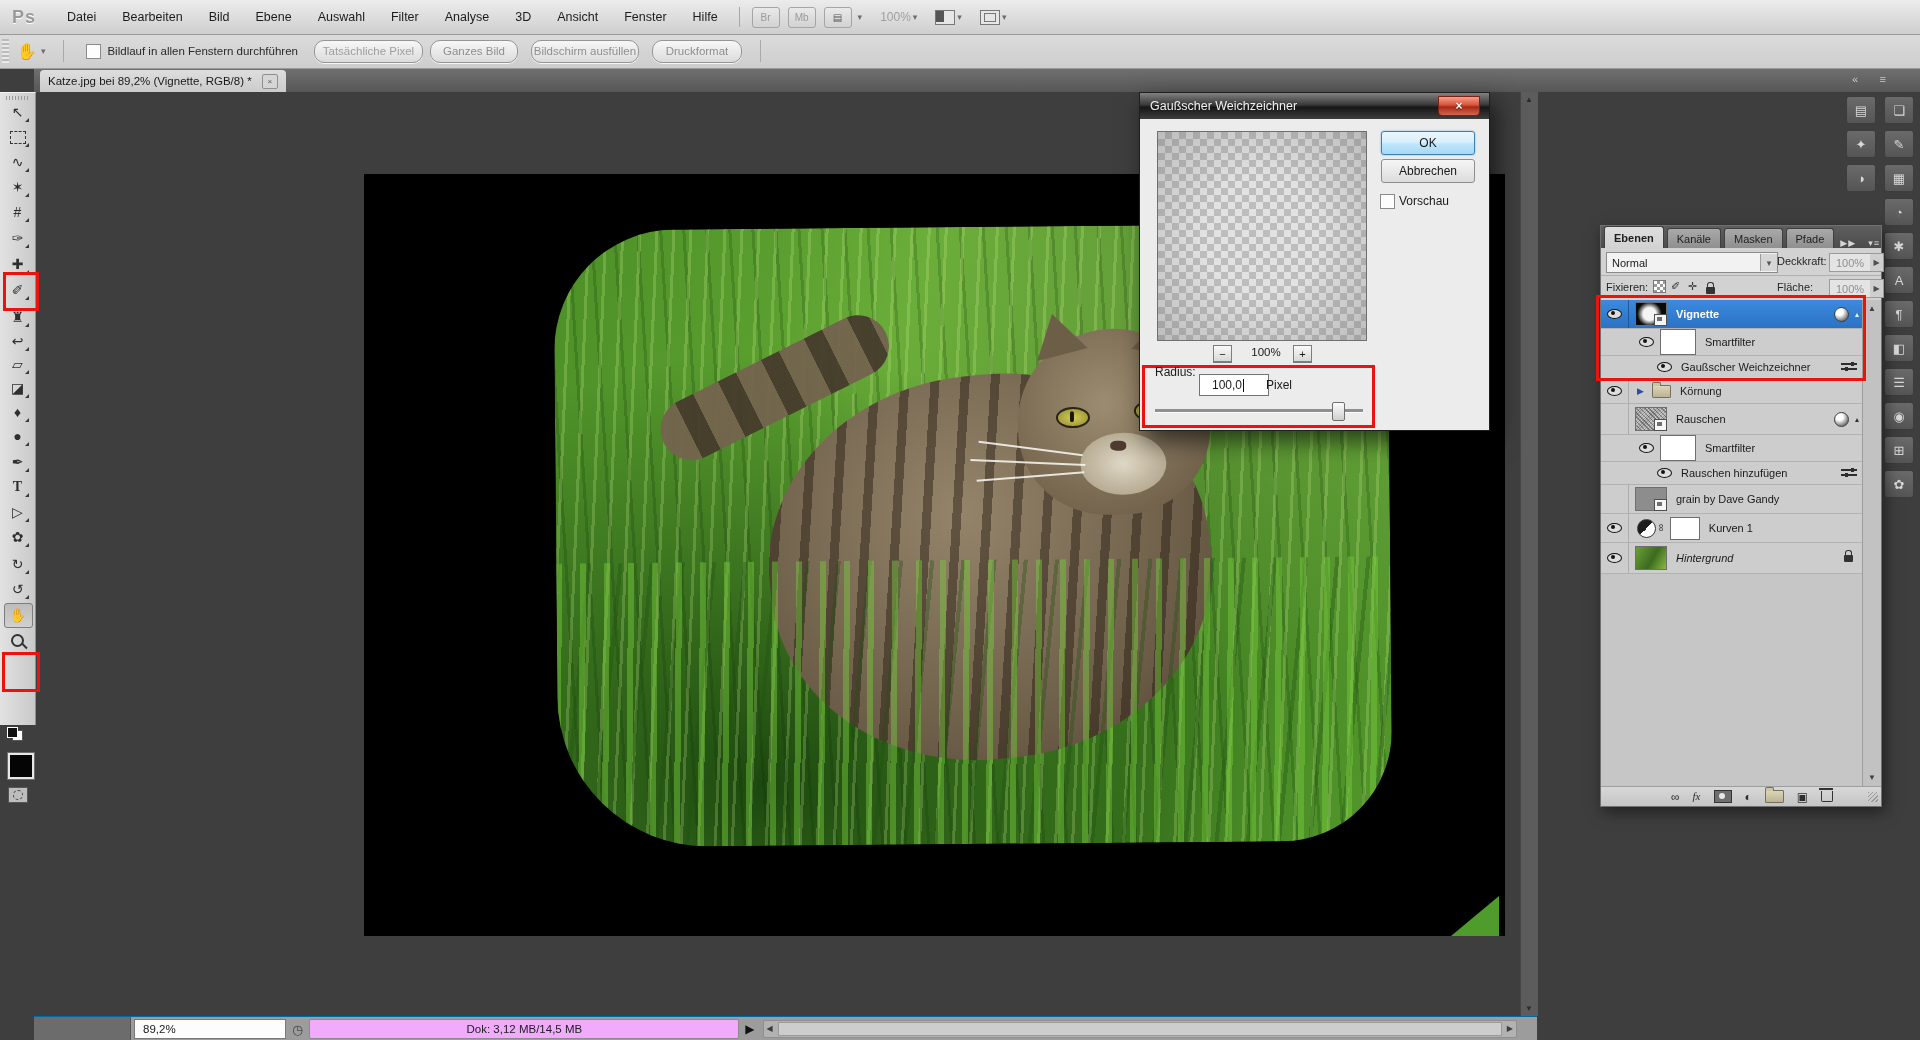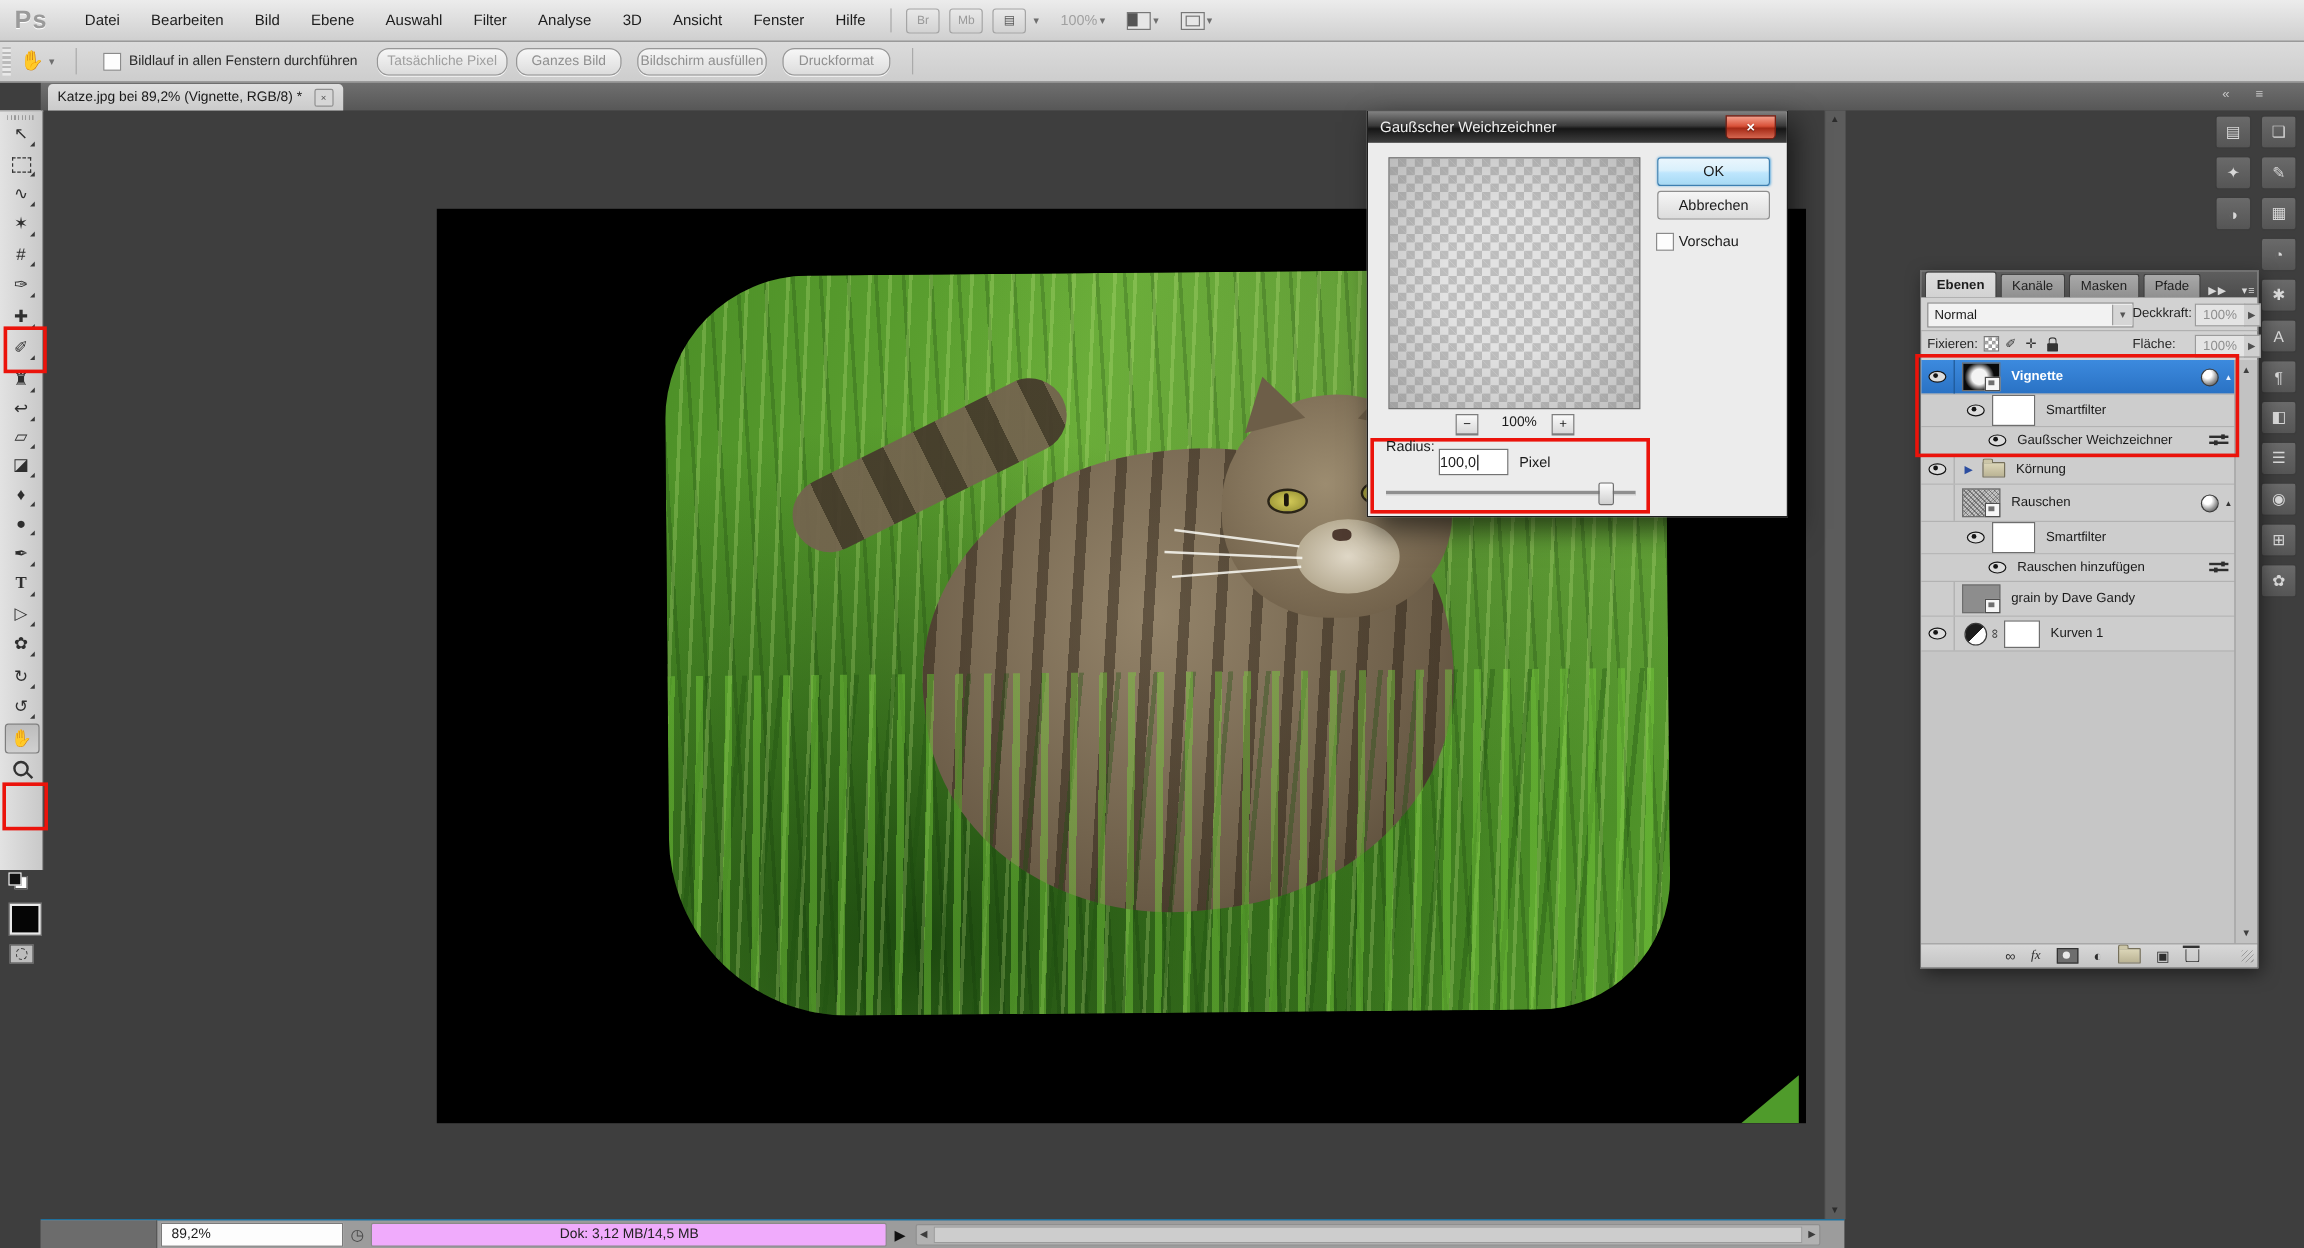--- a/index.html
+++ b/index.html
@@ -3,21 +3,21 @@
 <meta charset="utf-8">
 <style>
   html,body{margin:0;padding:0}
   body{width:1920px;height:1040px;position:relative;overflow:hidden;
        font-family:"Liberation Sans","DejaVu Sans",sans-serif;font-size:12px;color:#1a1a1a;
        background:#3e3e3e;-webkit-font-smoothing:antialiased}
   .abs{position:absolute}
   
   #menubar{left:0;top:0;width:1920px;height:34px;background:linear-gradient(#ececec,#cfcfcf);
            border-bottom:1px solid #9a9a9a;display:flex;align-items:center;z-index:20}
-  #pslogo{font-weight:bold;font-size:21px;color:#9a9a9a;margin:0 18px 0 12px;letter-spacing:1px;
+  #pslogo{font-weight:bold;font-size:18px;color:#9a9a9a;margin:0 18px 0 12px;letter-spacing:1px;
           text-shadow:0 1px 0 #fff}
   .menuitem{padding:0 13px;font-size:12.5px;color:#1c1c1c;line-height:34px;cursor:default}
   .appsep{width:1px;height:20px;background:#a8a8a8;margin:0 8px}
   .appico{width:26px;height:19px;border:1px solid #a5a5a5;border-radius:3px;margin:0 4px;
           background:linear-gradient(#e9e9e9,#d2d2d2);color:#9a9a9a;font-size:10px;
           display:flex;align-items:center;justify-content:center}
   .ddarrow{color:#6e6e6e;font-size:9px;margin:0 8px 0 2px}
   .grayedtxt{color:#a0a0a0;font-size:12px;margin-left:10px}
   .mini-rect{width:18px;height:13px;border:1px solid #777;background:#e6e6e6;margin-left:10px;position:relative}
   .mini-rect.split:before{content:'';position:absolute;left:0;top:0;width:8px;height:11px;background:#555}
@@ -144,21 +144,21 @@
         background-size:14px 14px;background-position:0 0,7px 7px;background-color:#e2e2e2}
   #dlg-preview:after{content:'';position:absolute;inset:0;
         background:radial-gradient(circle at 50% 50%, transparent 40%, rgba(90,90,90,.28))}
   .zoombtn{position:absolute;width:17px;height:15px;background:linear-gradient(#fafafa,#d8d8d8);
            border:1px solid #7d7d7d;font-size:11px;display:flex;align-items:center;justify-content:center;
            border-bottom-width:2px}
   #dlg-zoomval{position:absolute;left:96px;top:253px;width:60px;text-align:center;font-size:11.5px}
   #dlg-redbox{position:absolute;left:2px;top:272px;width:227px;height:57px;border:3px solid #eb130b}
   #dlg-radiuslabel{position:absolute;left:15px;top:272px;font-size:12px}
   #dlg-input{position:absolute;left:59px;top:281px;width:56px;height:20px;background:#fff;border:1px solid #737373;
-             font-size:12px;display:flex;align-items:center;padding-left:0}
+             font-size:12px;display:flex;align-items:center;padding-left:12px}
   #dlg-caret{width:1px;height:13px;background:#111;margin-left:1px}
   #dlg-unit{position:absolute;left:126px;top:285px;font-size:12px}
   #dlg-slider{position:absolute;left:15px;top:316px;width:208px;height:3px;
               background:#8f8f8f;border-bottom:1px solid #fdfdfd}
   #dlg-thumb{position:absolute;left:192px;top:309px;width:11px;height:17px;border:1px solid #6f6f6f;border-radius:2px;
              background:linear-gradient(#fdfdfd,#cfcfcf)}
   .dlgbtn{position:absolute;left:241px;width:92px;height:22px;border-radius:3px;font-size:12px;
           display:flex;align-items:center;justify-content:center}
   #dlg-ok{top:38px;border:1px solid #3c7fb1;
           background:linear-gradient(#eaf6fd,#d9f0fc 45%,#bee6fd 55%,#a6d9f4);box-shadow:0 0 2px #67b0e0}
@@ -554,20 +554,28 @@
     <div class="lrow" style="height:28px">
       <span class="eyecell">
           <i class="eye"></i>
         </span>
       <span class="adjhalf"></span>
       <span class="chainico">∞</span>
       <span class="lthumb thumb-mask" style="margin-left:2px"></span>
       <span class="lname">Kurven 1</span>
     </div>
 
+    <div class="lrow" style="height:30px">
+      <span class="eyecell">
+          <i class="eye"></i>
+        </span>
+      <span class="lthumb thumb-photo"></span>
+      <span class="lname" style="font-style:italic">Hintergrund</span>
+      <span class="lockshape" style="margin-left:auto;margin-right:10px"></span>
+    </div>
   </div>
 
   <div id="lp-scroll">
     <span class="up">▲</span>
     <span class="dn">▼</span>
   </div>
 
   <div id="lp-bottom">
     <span class="bico" style="margin-left:70px">∞</span>
     <span class="bico fxtxt">fx</span>

